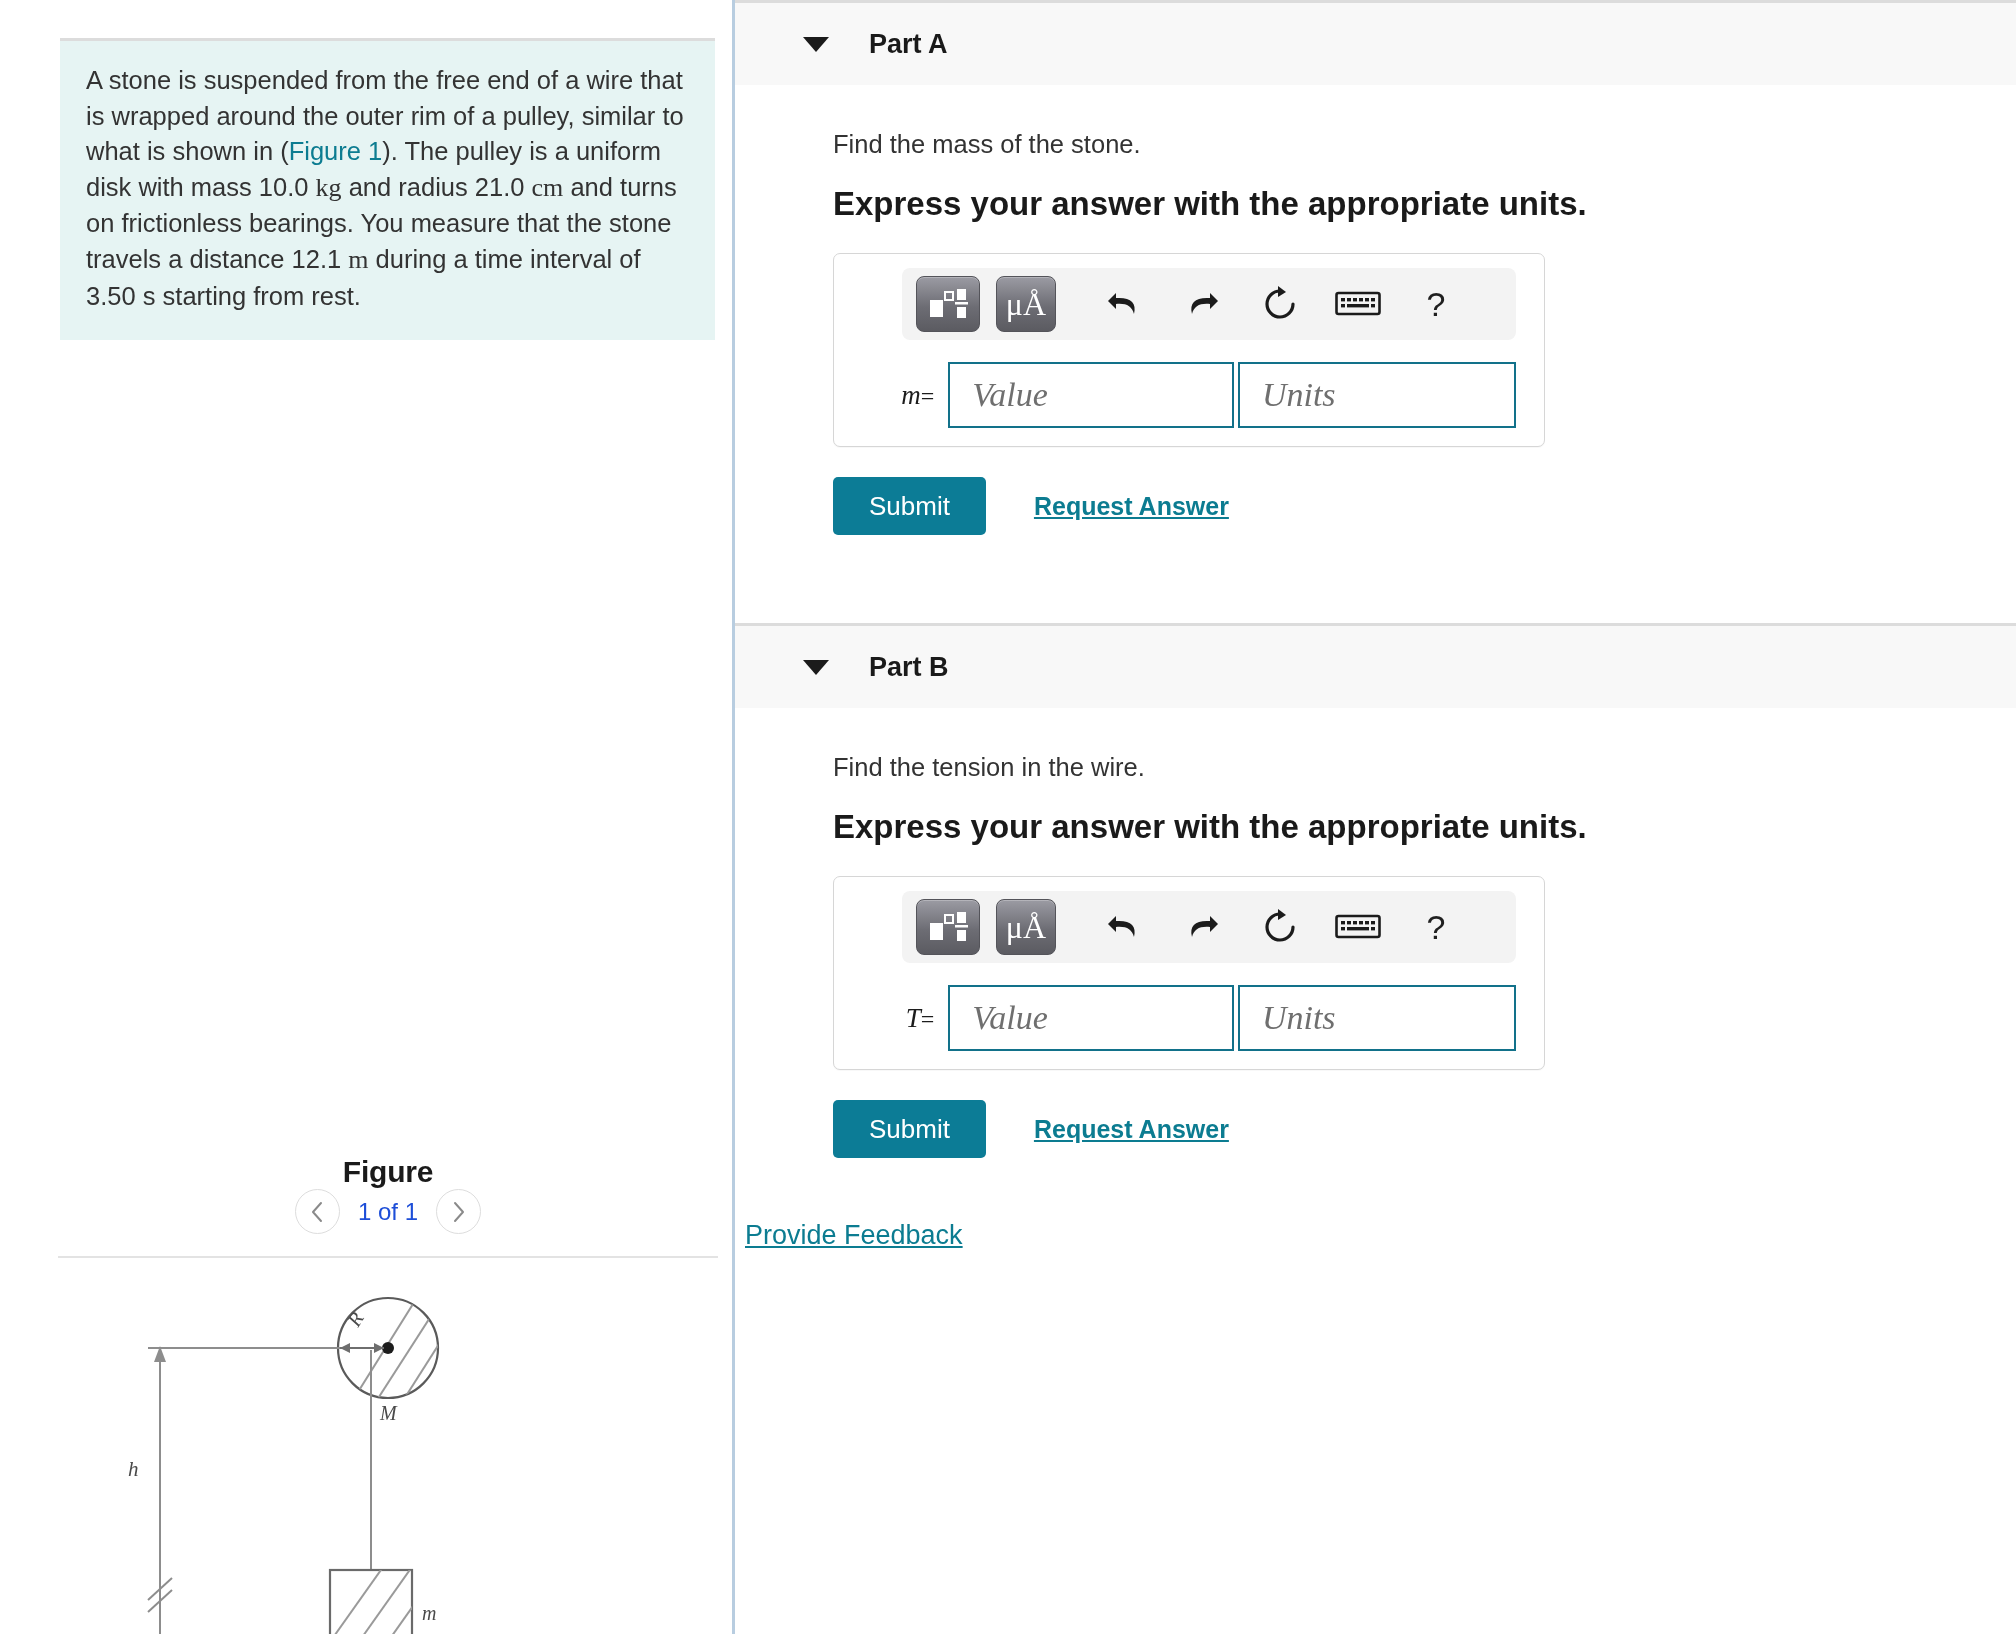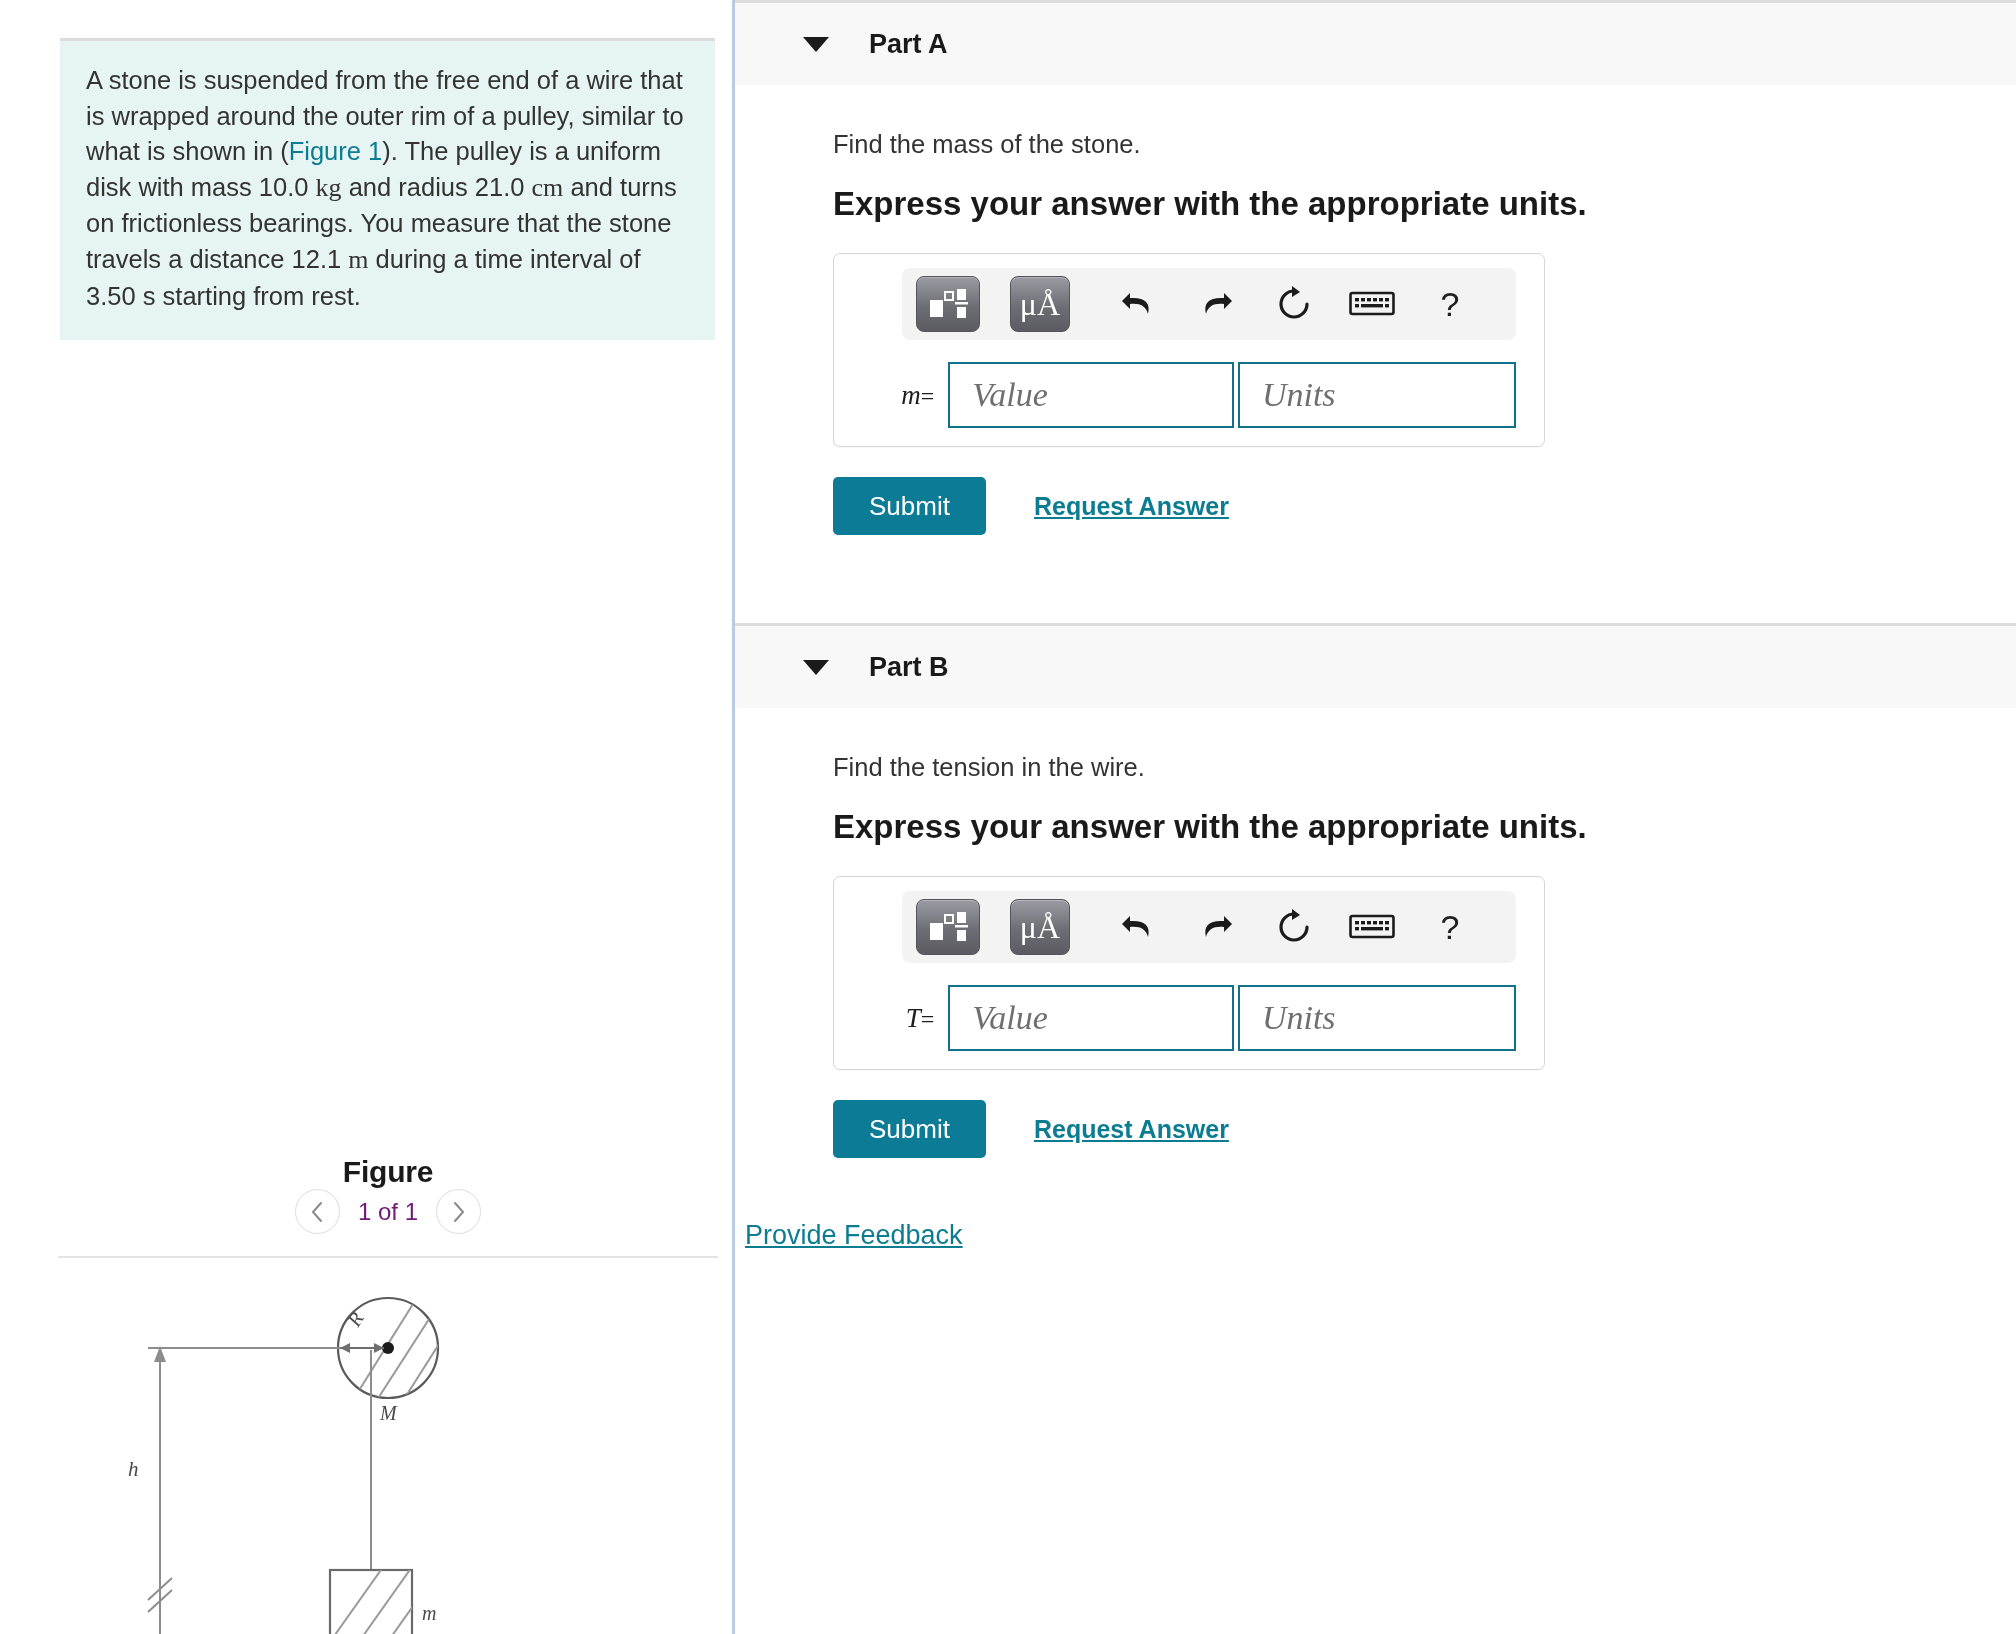--- a/index.html
+++ b/index.html
@@ -100,21 +100,21 @@
     background: #ffffff;
     display: flex;
     align-items: center;
     justify-content: center;
     cursor: pointer;
     box-sizing: border-box;
   }
   .pager-btn svg { display: block; }
   .pager-label {
     font-size: 24px;
-    color: #701a75;
+    color: #1d4ed8;
   }
   .figure-canvas {
     margin-top: 20px;
     height: 420px;
     position: relative;
   }
 
   
   .part-header {
     background: #f8f8f8;
@@ -185,21 +185,21 @@
     border: 1px solid #54545a;
     display: flex;
     align-items: center;
     justify-content: center;
     cursor: pointer;
     box-sizing: border-box;
     box-shadow: inset 0 1px 0 rgba(255,255,255,0.25);
   }
   .tb-btn.second {
     width: 60px;
-    margin-left: 24px;
+    margin-left: 10px;
   }
   .tb-sep { width: 12px; }
   .tb-icon {
     width: 56px;
     height: 56px;
     display: flex;
     align-items: center;
     justify-content: center;
     cursor: pointer;
     margin-left: 16px;

